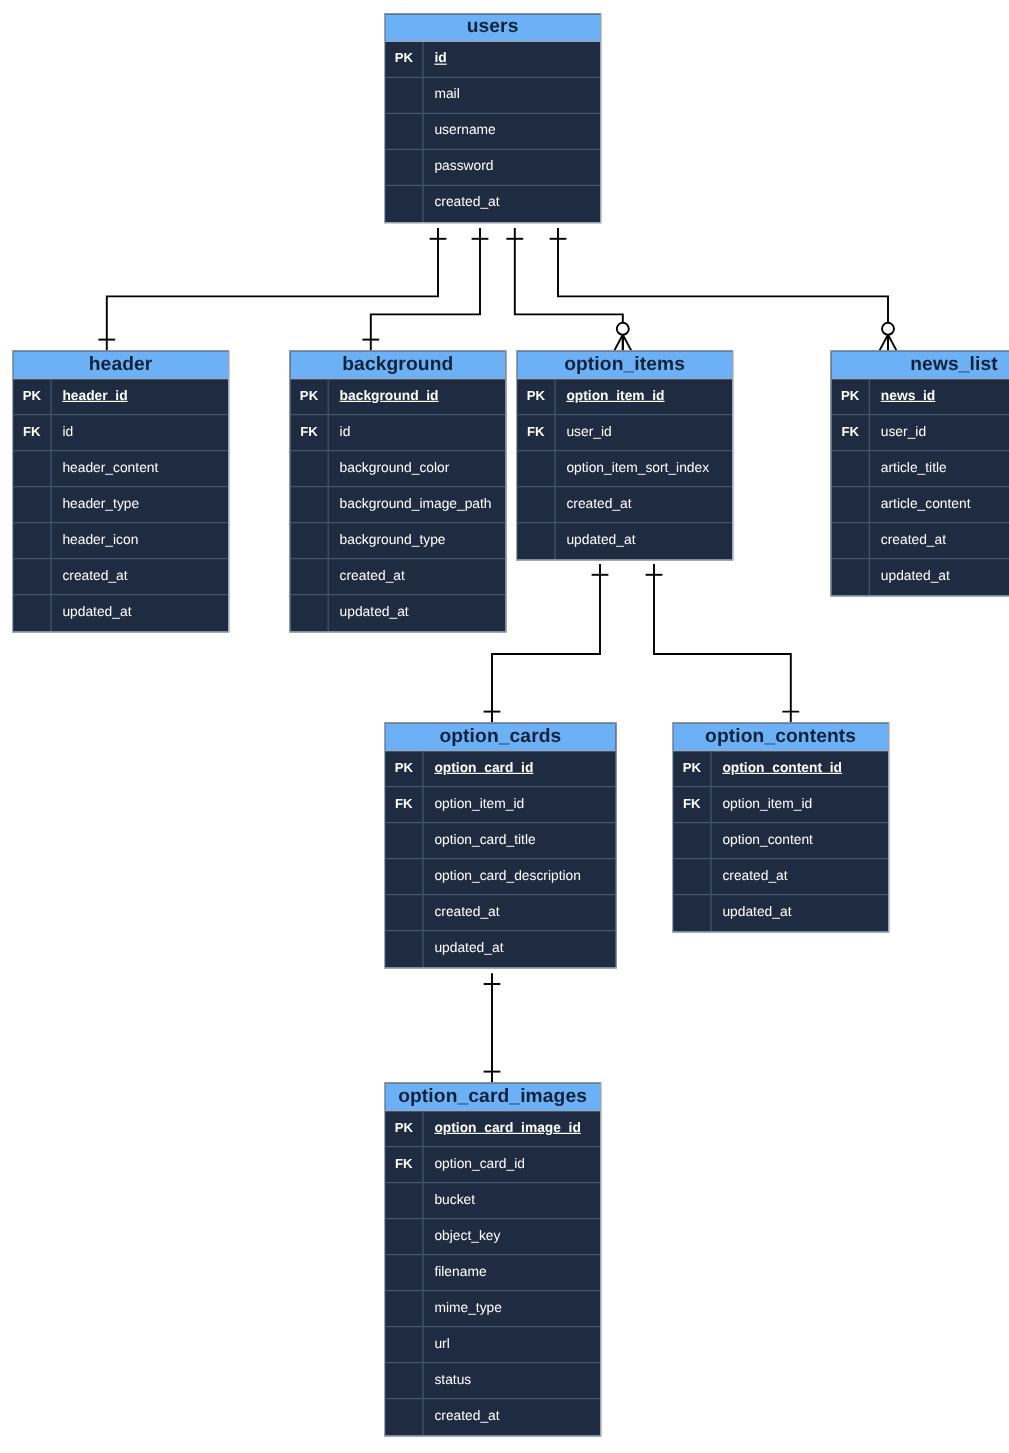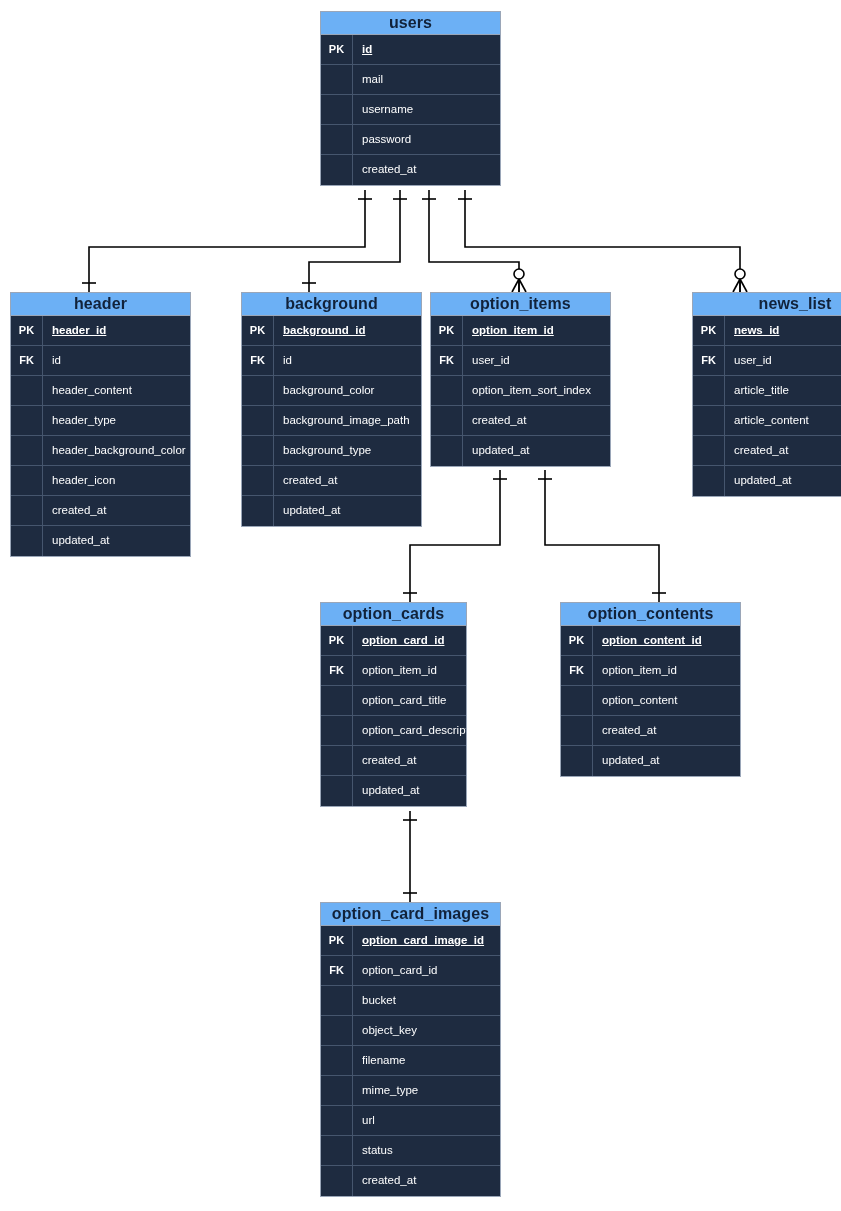--- a/index.html
+++ b/index.html
@@ -210,24 +210,20 @@
       <div class="attr-row">
         <div class="attr-key"></div>
         <div class="attr-name">header_content</div>
       </div>
       <div class="attr-row">
         <div class="attr-key"></div>
         <div class="attr-name">header_type</div>
       </div>
       <div class="attr-row">
         <div class="attr-key"></div>
-        <div class="attr-name">header_background_color</div>
-      </div>
-      <div class="attr-row">
-        <div class="attr-key"></div>
         <div class="attr-name">header_icon</div>
       </div>
       <div class="attr-row">
         <div class="attr-key"></div>
         <div class="attr-name">created_at</div>
       </div>
       <div class="attr-row last">
         <div class="attr-key"></div>
         <div class="attr-name">updated_at</div>
       </div>
@@ -306,21 +302,21 @@
       </div>
       <div class="attr-row">
         <div class="attr-key"></div>
         <div class="attr-name">created_at</div>
       </div>
       <div class="attr-row last">
         <div class="attr-key"></div>
         <div class="attr-name">updated_at</div>
       </div>
     </div>
-    <div class="entity" style="left: 320px; top: 602px; width: 147px;">
+    <div class="entity" style="left: 320px; top: 602px; width: 194px;">
       <div class="entity-title">option_cards</div>
       <div class="attr-row pk">
         <div class="attr-key">PK</div>
         <div class="attr-name">option_card_id</div>
       </div>
       <div class="attr-row">
         <div class="attr-key">FK</div>
         <div class="attr-name">option_item_id</div>
       </div>
       <div class="attr-row">

